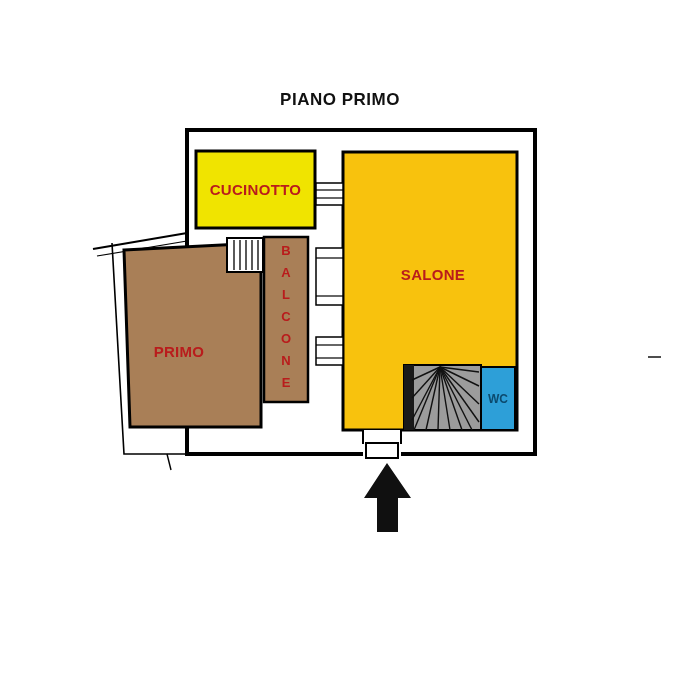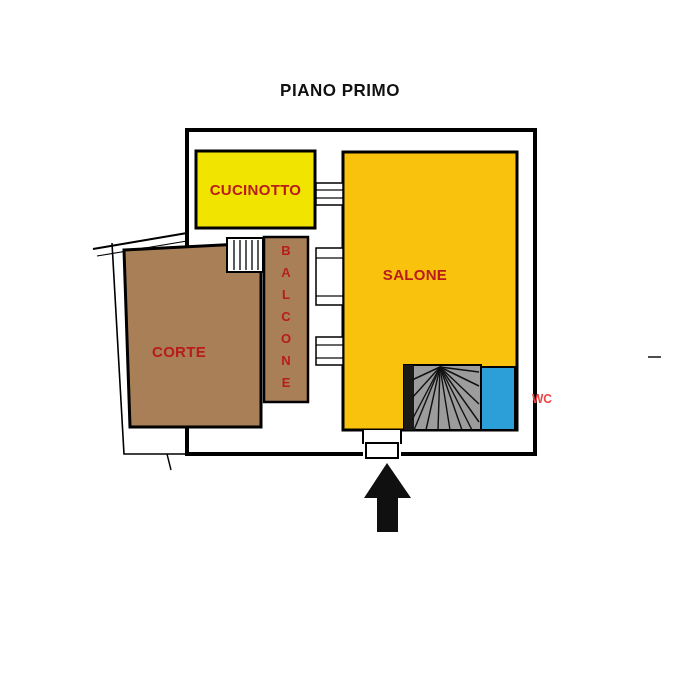--- a/index.html
+++ b/index.html
@@ -7,26 +7,26 @@
     position:relative;width:680px;height:697px;background:#ffffff;
     font-family:"Liberation Sans", sans-serif;color:#111;overflow:hidden;
   }
   .stage svg{position:absolute;left:0;top:0;}
   .lbl{
     position:absolute;font-weight:bold;color:#b91c1c;
     display:flex;align-items:center;justify-content:center;
     text-align:center;pointer-events:none;
   }
   .plan-title{
-    position:absolute;left:0;top:80px;width:680px;height:22px;
+    position:absolute;left:0;top:89px;width:680px;height:22px;
     font-size:17px;font-weight:bold;letter-spacing:.5px;
     display:flex;align-items:center;justify-content:center;
   }
   .lbl-room{font-size:15px;letter-spacing:.3px;}
-  .lbl-wc{font-size:12px;color:#ef4444;padding-left:44px;}
+  .lbl-wc{font-size:12px;color:#0c4a6e;}
   .lbl-balcone{font-size:13px;}
   .lbl-balcone span{
     writing-mode:vertical-lr;text-orientation:upright;letter-spacing:7px;
   }
 </style>
 </head>
 <body>
 
 <div class="stage">
 
@@ -102,23 +102,23 @@
       <rect x="366" y="443" width="32" height="15" fill="#fff" stroke="#000" stroke-width="2"></rect>
     </g>
 
     <path d="M387,463 L411,498 L398,498 L398,532 L377,532 L377,498 L364,498 Z" fill="#101010"></path>
   </svg>
 
   <div class="plan-title">PIANO PRIMO</div>
 
   <div class="lbl lbl-room" style="left:196px;top:151px;width:119px;height:77px;">CUCINOTTO</div>
 
-  <div class="lbl lbl-room" style="left:333px;top:263px;width:164px;height:22px;">SALONE</div>
+  <div class="lbl lbl-room" style="left:351px;top:263px;width:164px;height:22px;">SALONE</div>
 
-  <div class="lbl lbl-room" style="left:124px;top:340px;width:110px;height:22px;">CORTE</div>
+  <div class="lbl lbl-room" style="left:124px;top:340px;width:110px;height:22px;">PRIMO</div>
 
   <div class="lbl lbl-balcone" style="left:264px;top:240px;width:44px;height:160px;">
     <span>BALCONE</span>
   </div>
 
   <div class="lbl lbl-wc" style="left:481px;top:367px;width:34px;height:63px;">WC</div>
 
 </div>
 
 </body></html>

